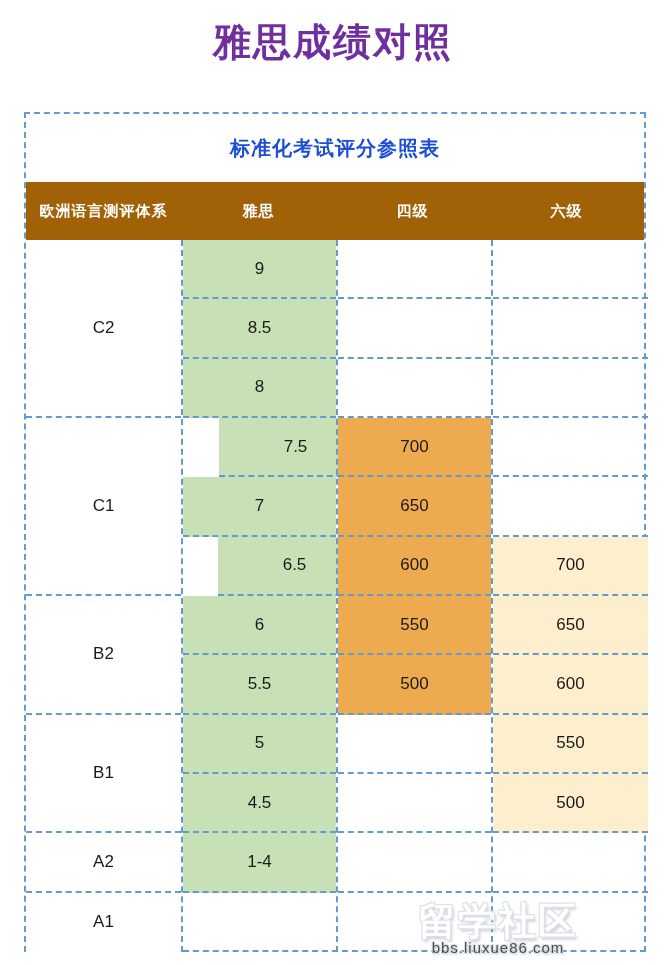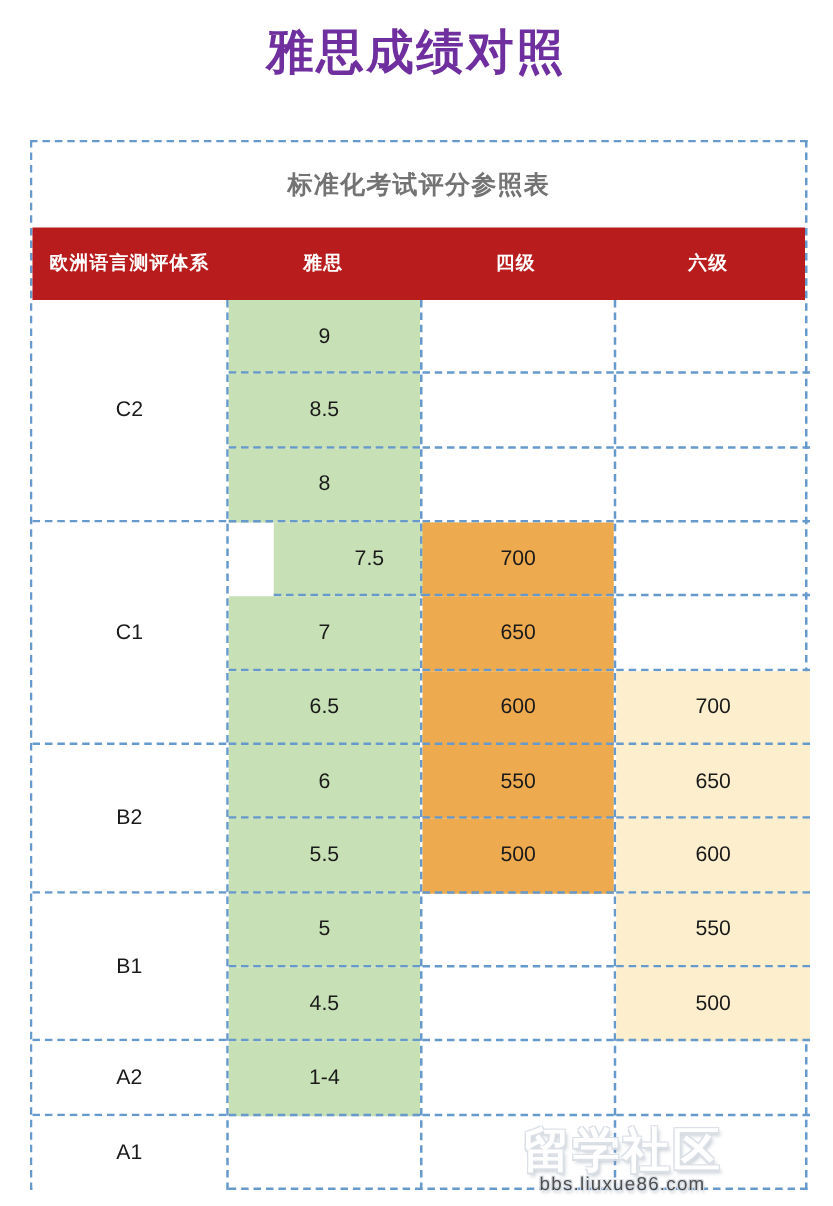--- a/index.html
+++ b/index.html
@@ -48,34 +48,34 @@
   .table-caption {
     position: absolute;
     left: 0;
     top: 0;
     width: 100%;
     height: 68px;
     line-height: 68px;
     text-align: center;
     font-size: 20px;
     font-weight: bold;
-    color: #737373;
+    color: #1d4ed8;
     letter-spacing: 1px;
     background: #ffffff;
   }
 
   
   .table-head {
     position: absolute;
     left: 0;
     top: 68px;
     width: 100%;
     height: 58px;
     display: flex;
-    background: #b91c1c;
+    background: #a16207;
   }
   .table-head .hcell {
     height: 58px;
     line-height: 58px;
     text-align: center;
     color: #ffffff;
     font-size: 15px;
     font-weight: bold;
     letter-spacing: 1px;
   }
@@ -200,21 +200,21 @@
           <div class="cefr-group" style="height: 118.667px;">B1</div>
           <div class="cefr-group" style="height: 59.3333px;">A2</div>
           <div class="cefr-group" style="height: 59.3333px;">A1</div>
         </div>
       <div class="col-scores col-ielts" id="col-ielts">
           <div class="score-cell fill-green" style="height: 59.3333px;">9</div>
           <div class="score-cell fill-green" style="height: 59.3333px;">8.5</div>
           <div class="score-cell fill-green" style="height: 59.3333px;">8</div>
           <div class="score-cell fill-green" style="height: 59.3333px; margin-left: 36px;">7.5</div>
           <div class="score-cell fill-green" style="height: 59.3333px;">7</div>
-          <div class="score-cell fill-green" style="height: 59.3333px;">6.5</div>
+          <div class="score-cell fill-green" style="height: 59.3333px; margin-left: 35px;">6.5</div>
           <div class="score-cell fill-green" style="height: 59.3333px;">6</div>
           <div class="score-cell fill-green" style="height: 59.3333px;">5.5</div>
           <div class="score-cell fill-green" style="height: 59.3333px;">5</div>
           <div class="score-cell fill-green" style="height: 59.3333px;">4.5</div>
           <div class="score-cell fill-green" style="height: 59.3333px;">1-4</div>
           <div class="score-cell fill-none" style="height: 59.3333px;"></div>
         </div>
       <div class="col-scores col-cet6" id="col-cet6">
           <div class="score-cell fill-none" style="height: 59.3333px;"></div>
           <div class="score-cell fill-none" style="height: 59.3333px;"></div>

